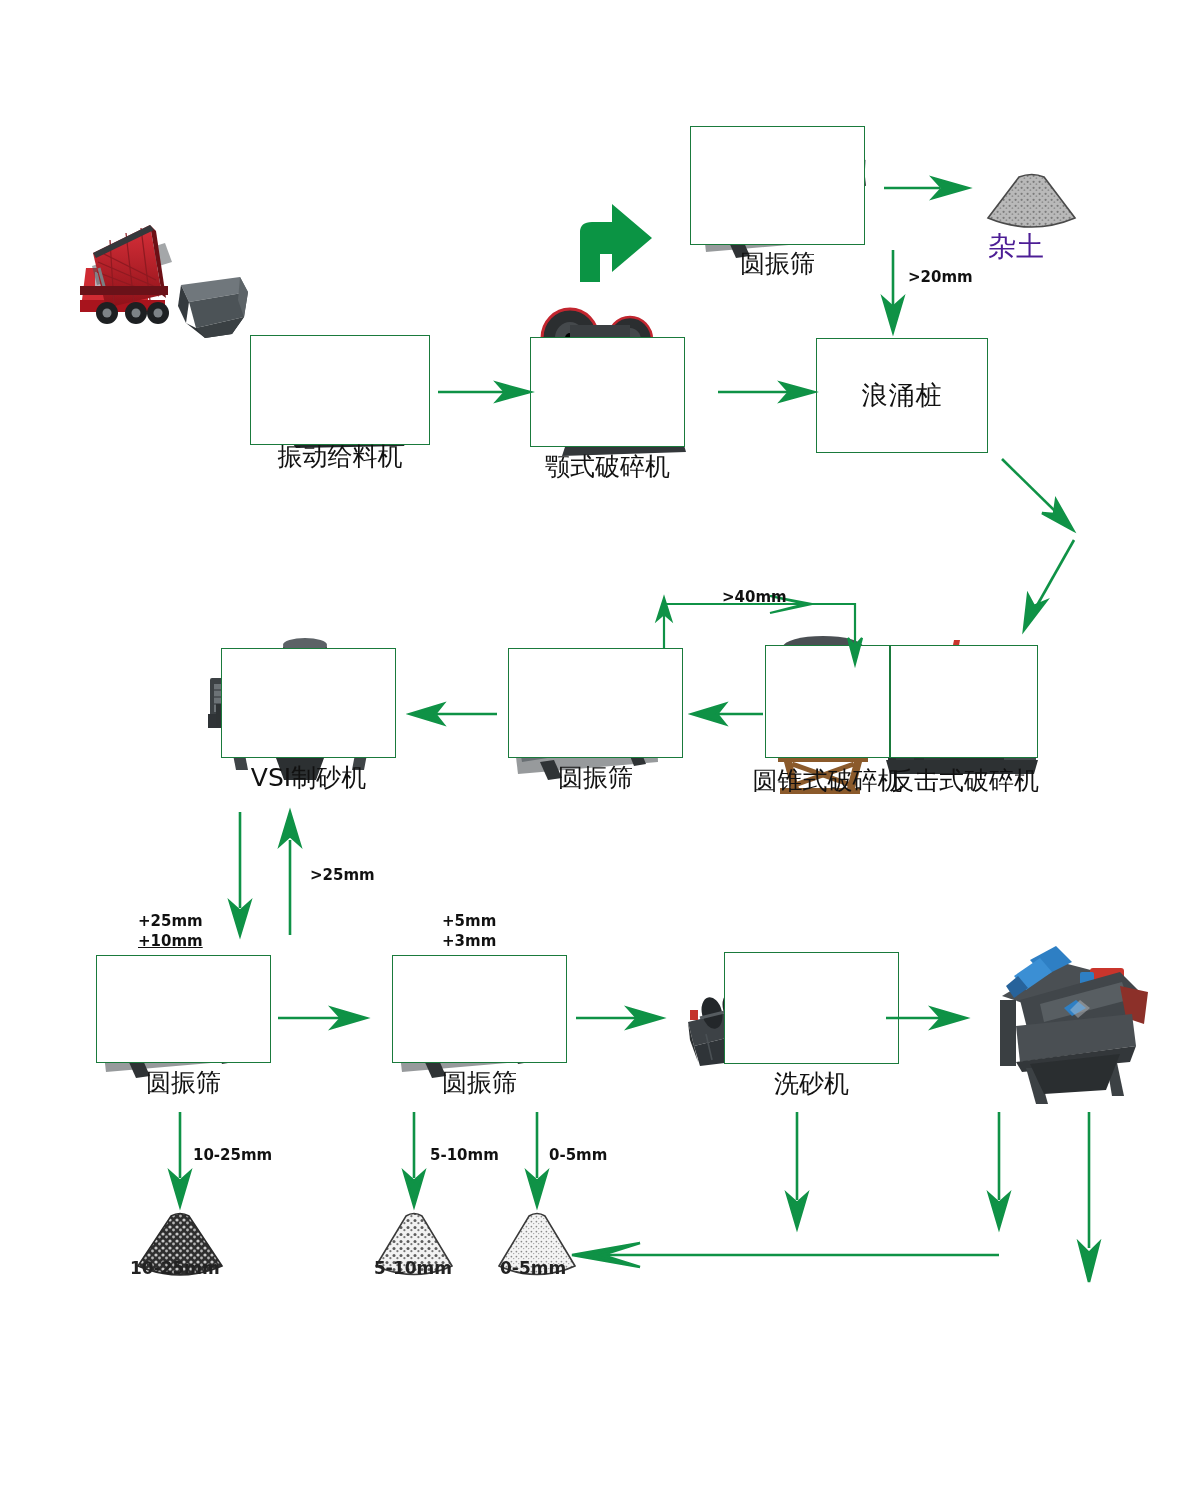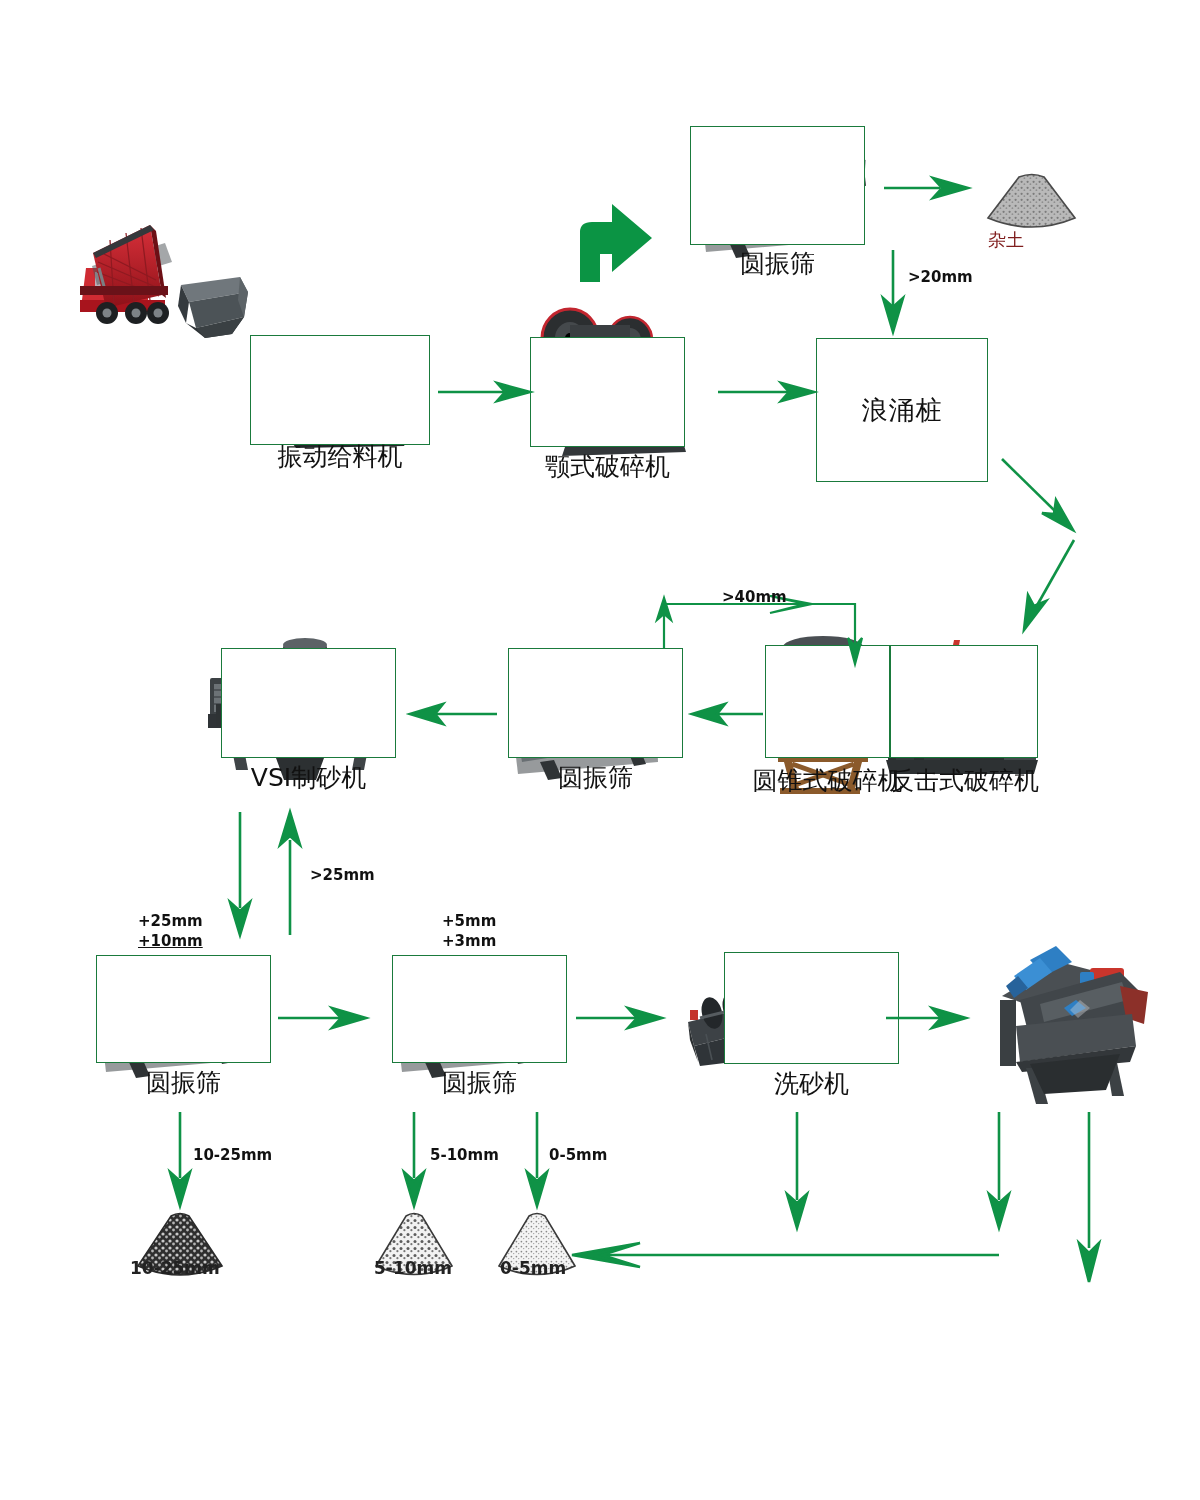--- a/index.html
+++ b/index.html
@@ -64,22 +64,22 @@
   .pile-label{
     position:absolute;
     font-size:17px;
     font-weight:bold;
     color:#222;
     white-space:nowrap;
     font-family:"DejaVu Sans","Liberation Sans",sans-serif;
   }
   .pile-cn{
     position:absolute;
-    font-size:18px;
-    color:#7f1d1d;
+    font-size:28px;
+    color:#4c1d95;
     white-space:nowrap;
     font-family:"DejaVu Sans","Liberation Sans",sans-serif;
   }
   svg.layer{position:absolute;left:0;top:0;width:1200px;height:1500px;pointer-events:none;}
 </style>
 </head>
 <body>
 
 <div id="stage">
 
@@ -576,21 +576,21 @@
     <div class="frame" style="width:175px;height:108px;"></div>
     <div class="caption" style="top:114px;">圆振筛</div>
   </div>
 
   <div class="node" style="left:698px;top:952px;margin-left:26px;">
     <div class="frame" style="width:175px;height:112px;"></div>
     <div class="caption" style="top:118px;">洗砂机</div>
   </div>
 
 
-  <div class="boxnode" style="left:816px;top:338px;width:172px;height:144px;">浪涌桩</div>
+  <div class="boxnode" style="left:816px;top:338px;width:172px;height:115px;">浪涌桩</div>
 
 
   <svg class="layer" viewBox="0 0 1200 1500">
     <g stroke="#0f9246" fill="#0f9246" stroke-width="2.6" stroke-linecap="butt">
 
       <g>
         <line x1="438" y1="392" x2="505" y2="392"></line>
         <path d="M530 392 L497 383 L505 392 L497 401 Z"></path>
       </g>
 

